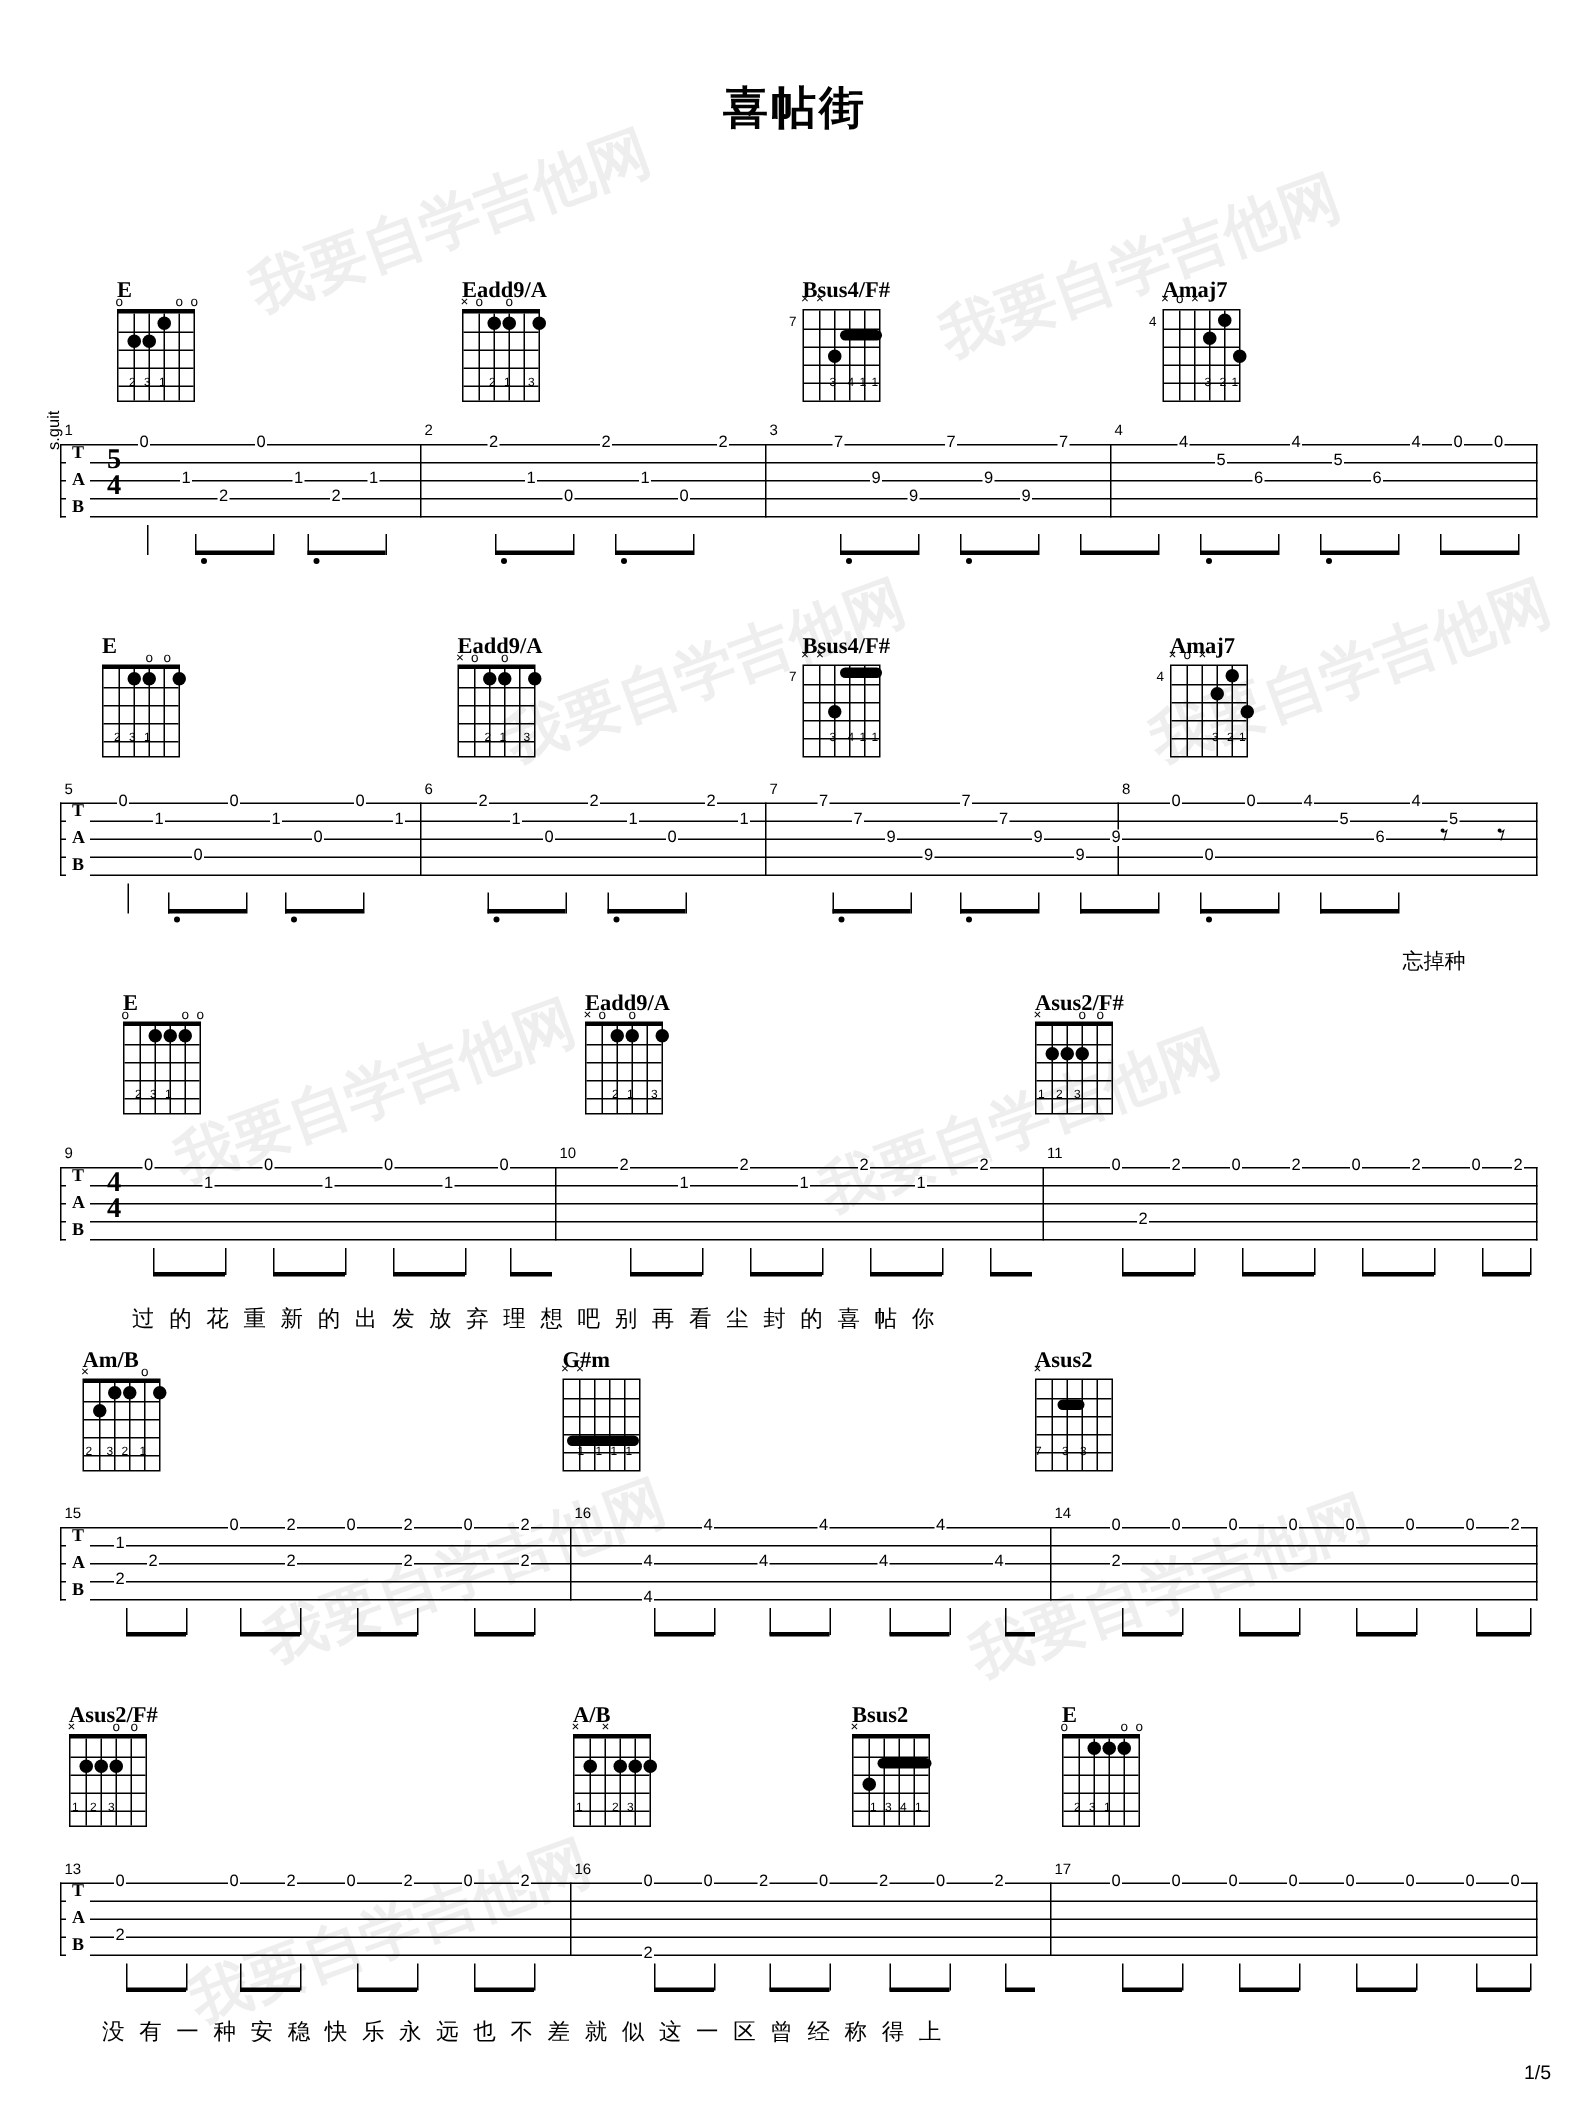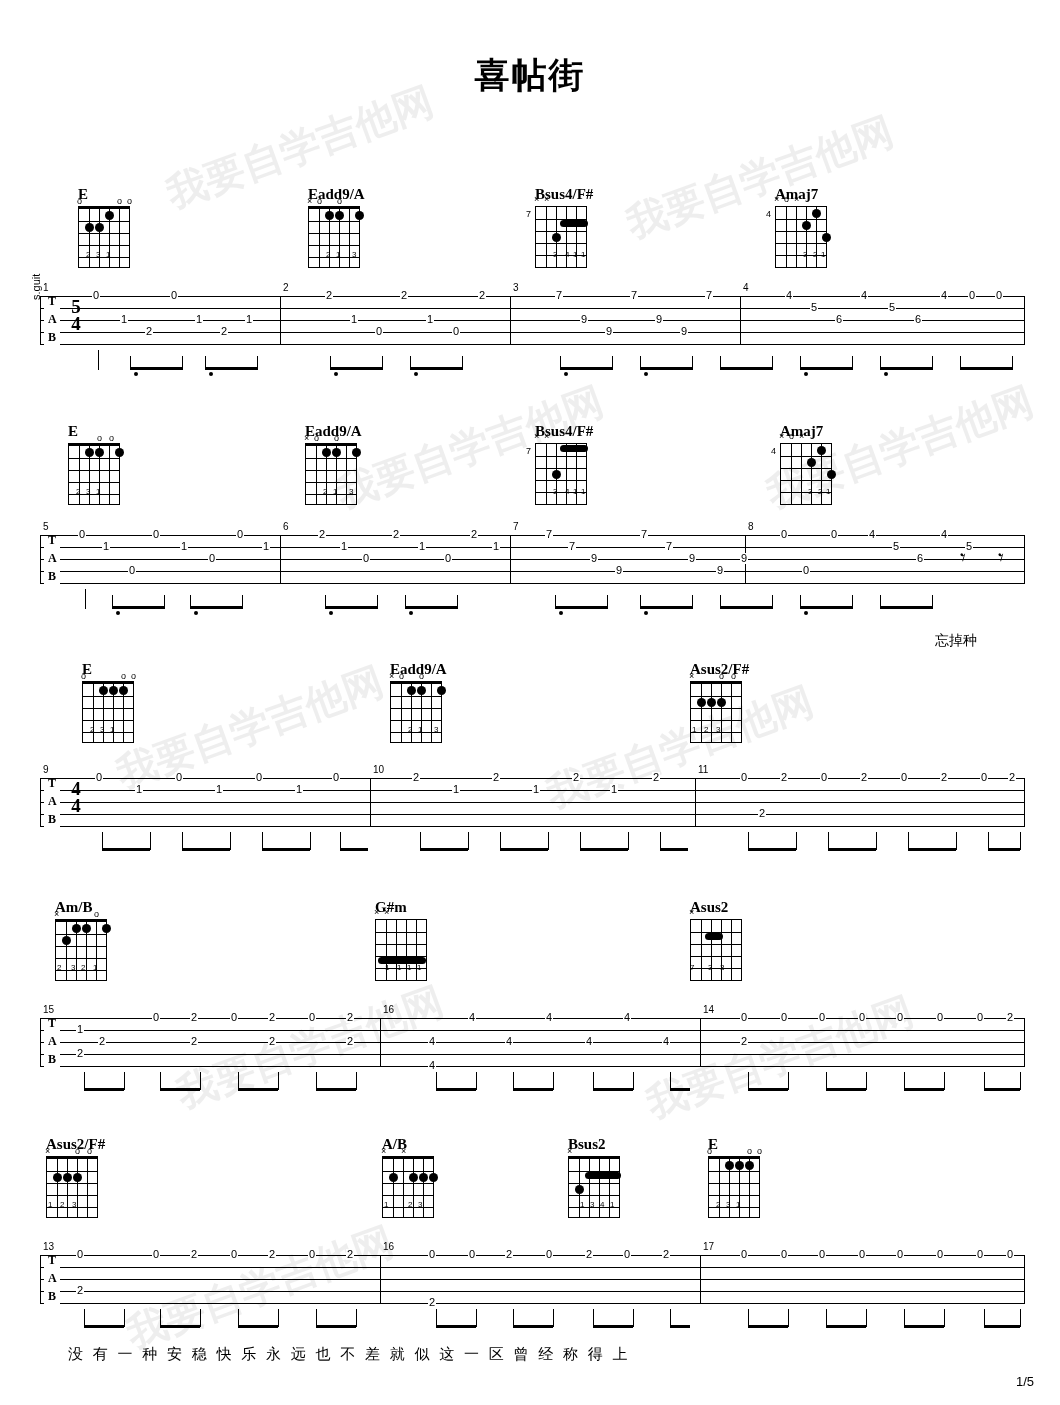--- a/index.html
+++ b/index.html
@@ -8,21 +8,21 @@
     background:#ffffff;
     font-family:"Liberation Serif", serif;
     color:#000;
     position:relative;
     overflow:hidden;
   }
   .page{position:relative;width:1060px;height:1405px;}
 
   
   .meta{position:absolute;left:92px;top:72px;font-family:"Liberation Sans",sans-serif;font-size:13px;font-weight:bold;line-height:21px;}
-  .title{position:absolute;left:0;top:52px;width:1060px;text-align:center;font-size:35px;font-weight:bold;letter-spacing:2px;}
+  .title{position:absolute;left:0;top:52px;width:1060px;text-align:center;font-size:30px;font-weight:bold;letter-spacing:2px;}
   .subtitle{position:absolute;left:0;top:100px;width:1060px;text-align:center;font-size:17px;}
 
   
   .wm{position:absolute;color:rgba(150,150,150,0.16);font-size:40px;font-weight:bold;font-family:"Liberation Sans",sans-serif;transform:rotate(-20deg);white-space:nowrap;pointer-events:none;}
 
   
   .chord{position:absolute;}
   .chord .cname{font-size:15px;font-weight:bold;font-family:"Liberation Serif",serif;text-align:left;margin-bottom:3px;white-space:nowrap;}
   .grid{position:relative;width:52px;height:62px;border:1px solid #000;border-top-width:1px;box-sizing:border-box;}
   .grid.nut{border-top:3px solid #000;}
@@ -630,20 +630,21 @@
         <div class="beam" style="left:788px;top:16px;width:48px"></div>
         <div class="stem" style="left:836px;top:0;height:18px"></div>
       <div class="stem" style="left:868px;top:0;height:18px"></div>
         <div class="beam" style="left:868px;top:16px;width:48px"></div>
         <div class="stem" style="left:916px;top:0;height:18px"></div>
       <div class="stem" style="left:948px;top:0;height:18px"></div>
         <div class="beam" style="left:948px;top:16px;width:32px"></div>
         <div class="stem" style="left:980px;top:0;height:18px"></div>
     </div>
   </div>
+  <div class="lyrics" style="left:88px;top:870px;letter-spacing:3px;">过 的 花   重 新 的  出 发      放 弃 理  想  吧           别 再 看   尘 封 的  喜 帖 你</div>
 
   <div class="chord" style="left:55px;top:899px;">
     <div class="cname">Am/B</div>
     <div class="grid nut">
       <div class="v" style="left:10px"></div>
         <div class="v" style="left:20px"></div>
         <div class="v" style="left:30px"></div>
         <div class="v" style="left:40px"></div>
       <div class="h" style="top:12px"></div>
         <div class="h" style="top:24px"></div>

